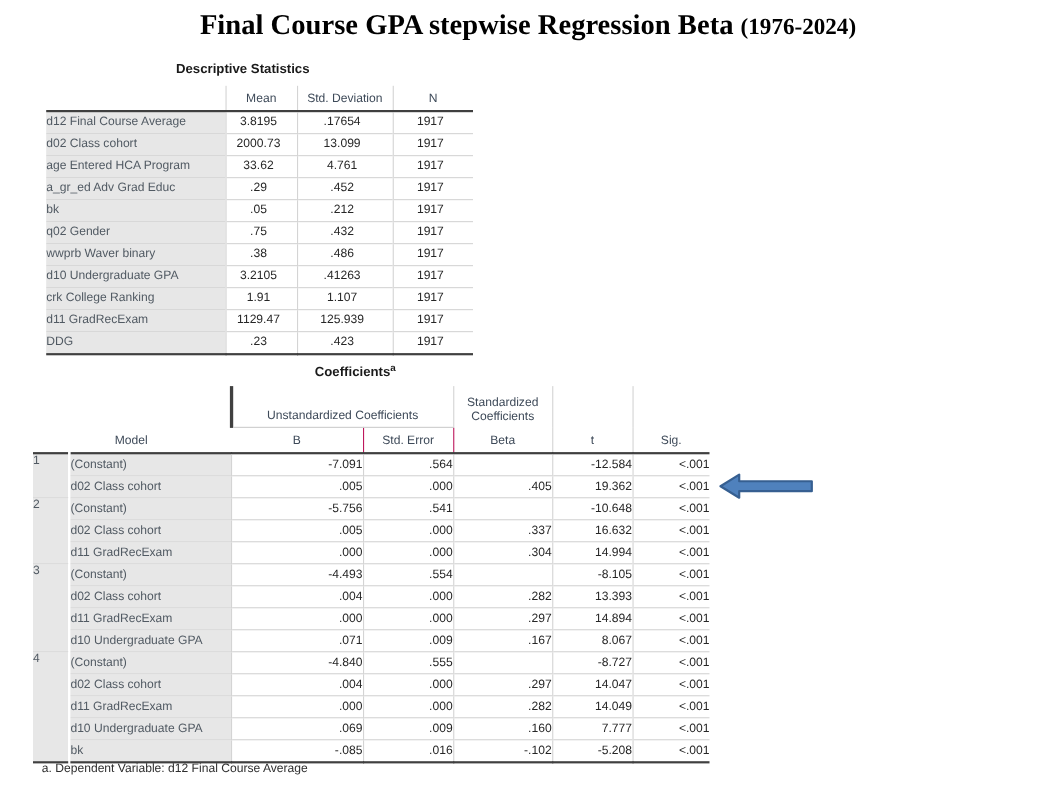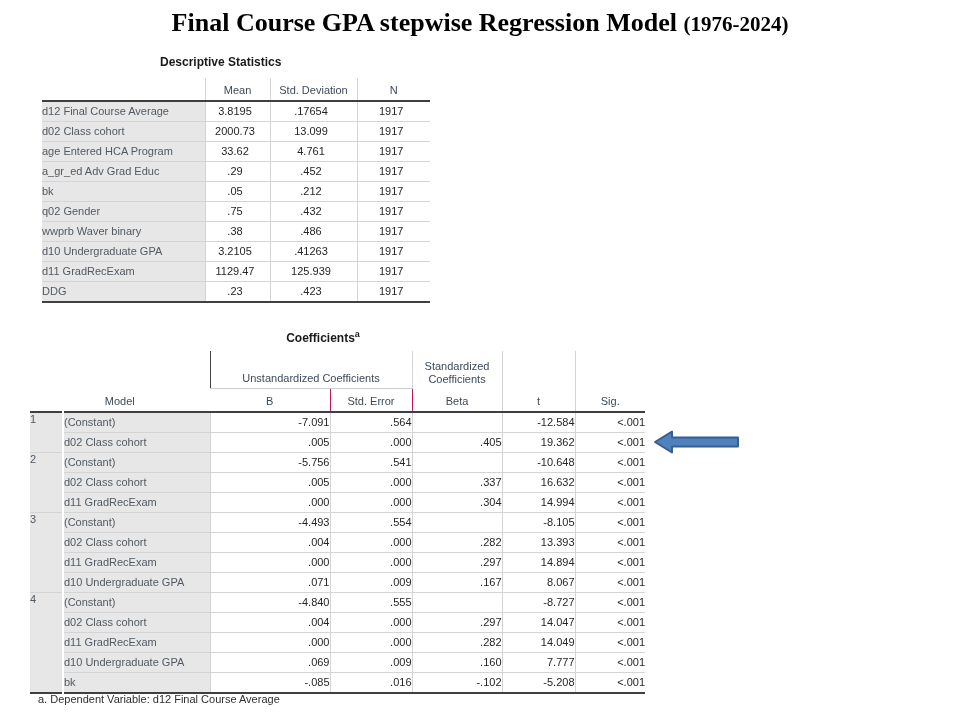--- a/index.html
+++ b/index.html
@@ -33,40 +33,40 @@
   
   table.desc{left:42px;top:78px;width:388px;}
   table.desc th.vline{border-left:1px solid #d4d4d4;}
   table.desc .num{padding-right:5px;text-align:center;}
 
   
   table.coef{left:30px;top:351px;width:615px;}
   table.coef thead tr:first-child th{height:34px;}
   table.coef thead tr+tr th{height:19px;}
   .h-model{text-align:left;vertical-align:bottom;padding-left:3px;}
-  .h-unstd{border-left:1px solid #404040;border-bottom:1px solid #cccccc;}
+  .h-unstd{border-left:3px solid #404040;border-bottom:1px solid #cccccc;}
   .h-std{white-space:normal !important;border-left:1px solid #d4d4d4;line-height:13px;
          vertical-align:bottom;padding:0 4px 1px 4px;}
   .h-t,.h-sig{border-left:1px solid #d4d4d4;}
   .h-se,.h-beta{border-left:1px solid #be185d;}
   .c-b{padding-right:15px;}
   .c-se{padding-right:15px;}
   .c-beta{padding-right:18px;}
   .c-t{padding-right:12px;}
   .c-sig{padding-right:12px;}
 
   .footnote{position:absolute;left:38px;top:693px;font-size:11px;color:#2e2e2e;}
 
   .arrow{position:absolute;left:653px;top:429px;}
 </style>
 </head>
 <body>
 
 <div class="main-title">
-  <span>Final Course GPA stepwise Regression Model</span>
+  <span>Final Course GPA stepwise Regression Beta</span>
   <span class="title-range">(1976-2024)</span>
 </div>
 
 <div class="tbl-title desc-title">Descriptive Statistics</div>
 
 <table class="spss desc">
   <colgroup>
     <col style="width:163px">
       <col style="width:65px">
       <col style="width:87px">
@@ -120,20 +120,26 @@
       <tr>
         <td class="label-cell">wwprb Waver binary</td>
         <td class="num">.38</td>
         <td class="num">.486</td>
         <td class="num">1917</td>
       </tr>
       <tr>
         <td class="label-cell">d10 Undergraduate GPA</td>
         <td class="num">3.2105</td>
         <td class="num">.41263</td>
+        <td class="num">1917</td>
+      </tr>
+      <tr>
+        <td class="label-cell">crk College Ranking</td>
+        <td class="num">1.91</td>
+        <td class="num">1.107</td>
         <td class="num">1917</td>
       </tr>
       <tr>
         <td class="label-cell">d11 GradRecExam</td>
         <td class="num">1129.47</td>
         <td class="num">125.939</td>
         <td class="num">1917</td>
       </tr>
       <tr>
         <td class="label-cell">DDG</td>

